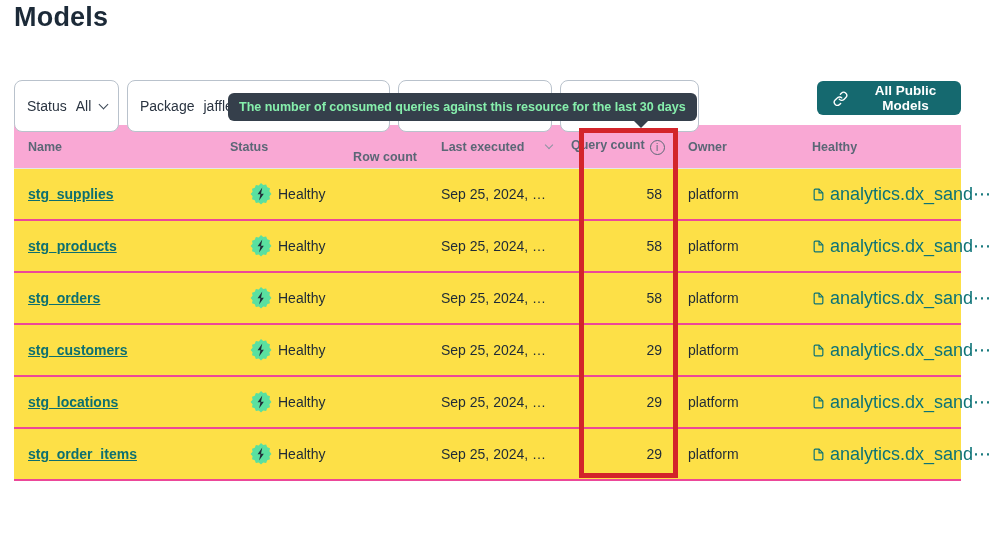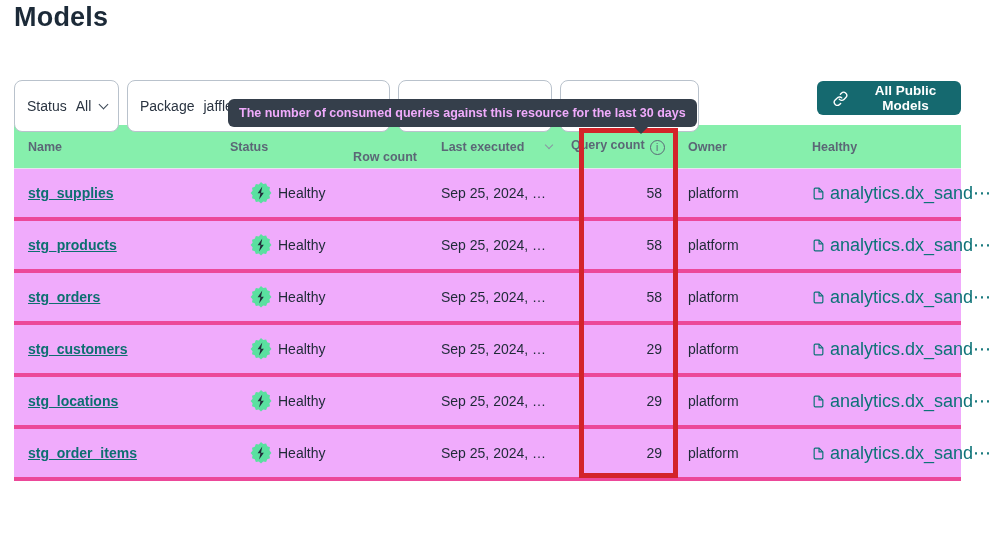--- a/index.html
+++ b/index.html
@@ -48,22 +48,22 @@
     width: 144px; height: 34px;
     background: #15696f; color: #fff;
     border: none; border-radius: 6px;
     display: flex; align-items: center; justify-content: center; gap: 8px;
     font-family: "Liberation Sans", sans-serif;
     font-size: 13.5px; font-weight: 700;
     cursor: pointer; z-index: 1; padding-left: 16px;
   }
   
   .tooltip {
-    position: absolute; left: 228px; top: 99px; height: 27px;
-    background: #353f4b; color: #f0abfc;
+    position: absolute; left: 228px; top: 93px; height: 27px;
+    background: #353f4b; color: #86efac;
     border-radius: 6px;
     display: inline-flex; align-items: center;
     padding: 14px 11px;
     font-size: 12.5px; font-weight: 700;
     white-space: nowrap;
     z-index: 10;
   }
   .tooltip .arrow {
     position: absolute; left: 404px; top: 26px;
     width: 0; height: 0;
@@ -71,32 +71,32 @@
     border-right: 9px solid transparent;
     border-top: 9px solid #353f4b;
   }
   
   .table { position: absolute; left: 14px; top: 125px; width: 947px; z-index: 0; }
   .thead {
     display: grid;
     grid-template-columns: 216px 119px 72px 150px 95px 132px 1fr;
     align-items: center;
     height: 44px;
-    background: #86efac;
+    background: #f9a8d4;
     border-bottom: 1px solid #e3e7eb;
     font-size: 12.5px; font-weight: 700; color: #5b6776;
   }
   .trow {
     display: grid;
     grid-template-columns: 216px 119px 72px 150px 95px 132px 1fr;
     align-items: center;
     height: 52px;
-    border-bottom: 4px solid #ec4899;
+    border-bottom: 2px solid #ec4899;
     font-size: 14px; color: #1e2a37;
-    background: #f0abfc;
+    background: #fde047;
   }
   .c1 { padding-left: 14px; }
   .c3 { text-align: right; padding-right: 4px; margin-top: 20px; }
   .c4 { padding-left: 20px; display: flex; align-items: center; gap: 6px; }
   .c5 { text-align: right; padding-right: 4px; }
   .c6 { padding-left: 22px; }
   .c7 { padding-left: 14px; display: flex; align-items: center; gap: 6px; }
   .sort-chev {
     width: 6px; height: 6px;
     border-right: 1.5px solid #8a94a1;

